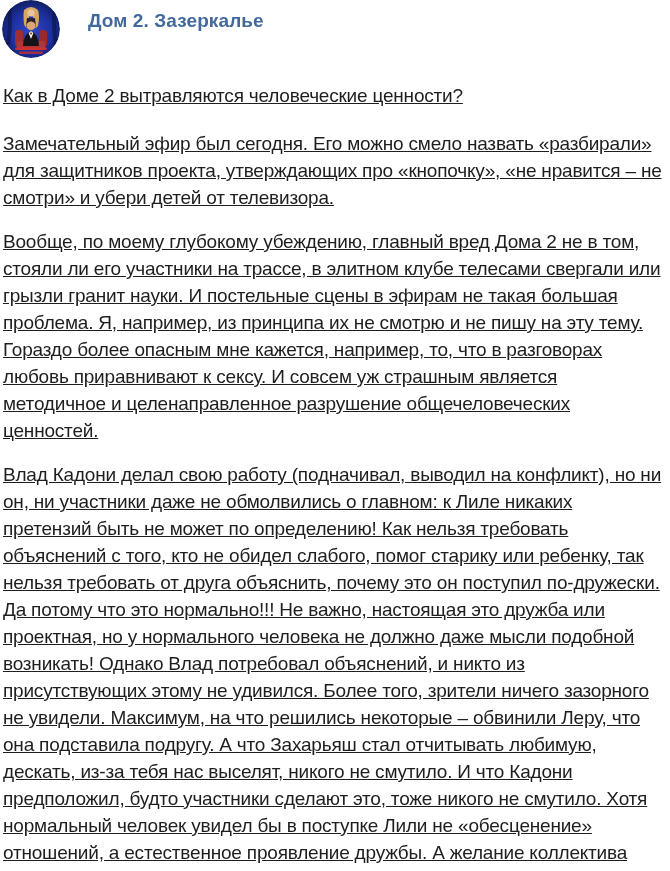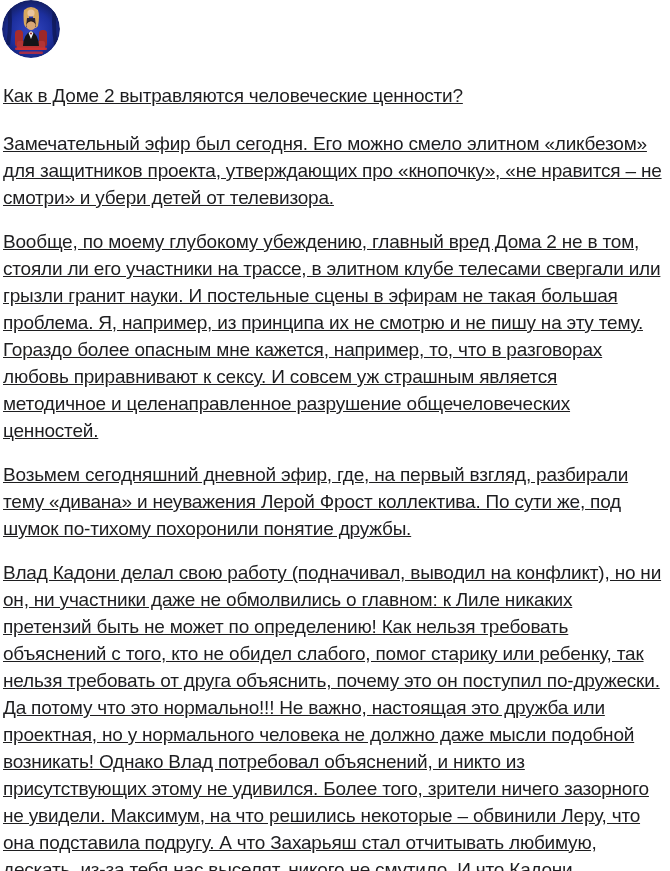--- a/index.html
+++ b/index.html
@@ -96,23 +96,23 @@
           <path d="M24.4 24 Q29 18.5 33.6 24 Q33 20.5 29 20.2 Q25 20.5 24.4 24 Z" fill="#2b1d14"></path>
           <path d="M21 46 Q21.5 34 29 31 Q36.5 34 37 46 Z" fill="#141418"></path>
           <path d="M29 31 L26.6 33 L29 39 L31.4 33 Z" fill="#f2f2f2"></path>
           <circle cx="29" cy="33.4" r="1" fill="#8c1d1d"></circle>
 
           <rect x="13" y="47.5" width="32" height="2.6" rx="1.3" fill="#d23030" opacity="0.9"></rect>
           <rect x="17" y="51.5" width="24" height="2.4" rx="1.2" fill="#d23030" opacity="0.75"></rect>
         </g>
       </svg>
     </div>
+    <a class="community-name">Дом 2. Зазеркалье</a>
   </div>
 
   <div class="post-body">
     <p class="post-question">Как в Доме 2 вытравляются человеческие ценности?</p>
-    <p>Замечательный эфир был сегодня. Его можно смело элитном «ликбезом» для защитников проекта, утверждающих про «кнопочку», «не нравится – не смотри» и убери детей от телевизора.</p>
+    <p>Замечательный эфир был сегодня. Его можно смело назвать «разбирали» для защитников проекта, утверждающих про «кнопочку», «не нравится – не смотри» и убери детей от телевизора.</p>
     <p>Вообще, по моему глубокому убеждению, главный вред Дома 2 не в том, стояли ли его участники на трассе, в элитном клубе телесами свергали или грызли гранит науки. И постельные сцены в эфирам не такая большая проблема. Я, например, из принципа их не смотрю и не пишу на эту тему. Гораздо более опасным мне кажется, например, то, что в разговорах любовь приравнивают к сексу. И совсем уж страшным является методичное и целенаправленное разрушение общечеловеческих ценностей.</p>
-    <p>Возьмем сегодняшний дневной эфир, где, на первый взгляд,  разбирали тему «дивана» и неуважения Лерой Фрост коллектива. По сути же, под шумок по-тихому похоронили понятие дружбы.</p>
     <p>Влад Кадони делал свою работу (подначивал, выводил на конфликт), но ни он, ни участники даже не обмолвились о главном: к Лиле никаких претензий быть не может по определению! Как нельзя требовать объяснений с того, кто не обидел слабого, помог старику или ребенку, так нельзя требовать от друга объяснить, почему это он поступил по-дружески. Да потому что это нормально!!! Не важно, настоящая это дружба или проектная, но у нормального человека не должно даже мысли подобной возникать! Однако Влад потребовал объяснений, и никто из присутствующих этому не удивился. Более того, зрители ничего зазорного не увидели. Максимум, на что решились некоторые – обвинили Леру, что она подставила подругу. А что  Захарьяш стал отчитывать любимую, дескать, из-за тебя нас выселят, никого не смутило. И что Кадони предположил, будто участники сделают это, тоже никого не смутило. Хотя нормальный человек увидел бы в поступке Лили не «обесценение» отношений, а естественное проявление дружбы. А желание коллектива выселить воспринял бы, как нонсенс.</p>
   </div>
 
 </div>
 
 </body></html>

